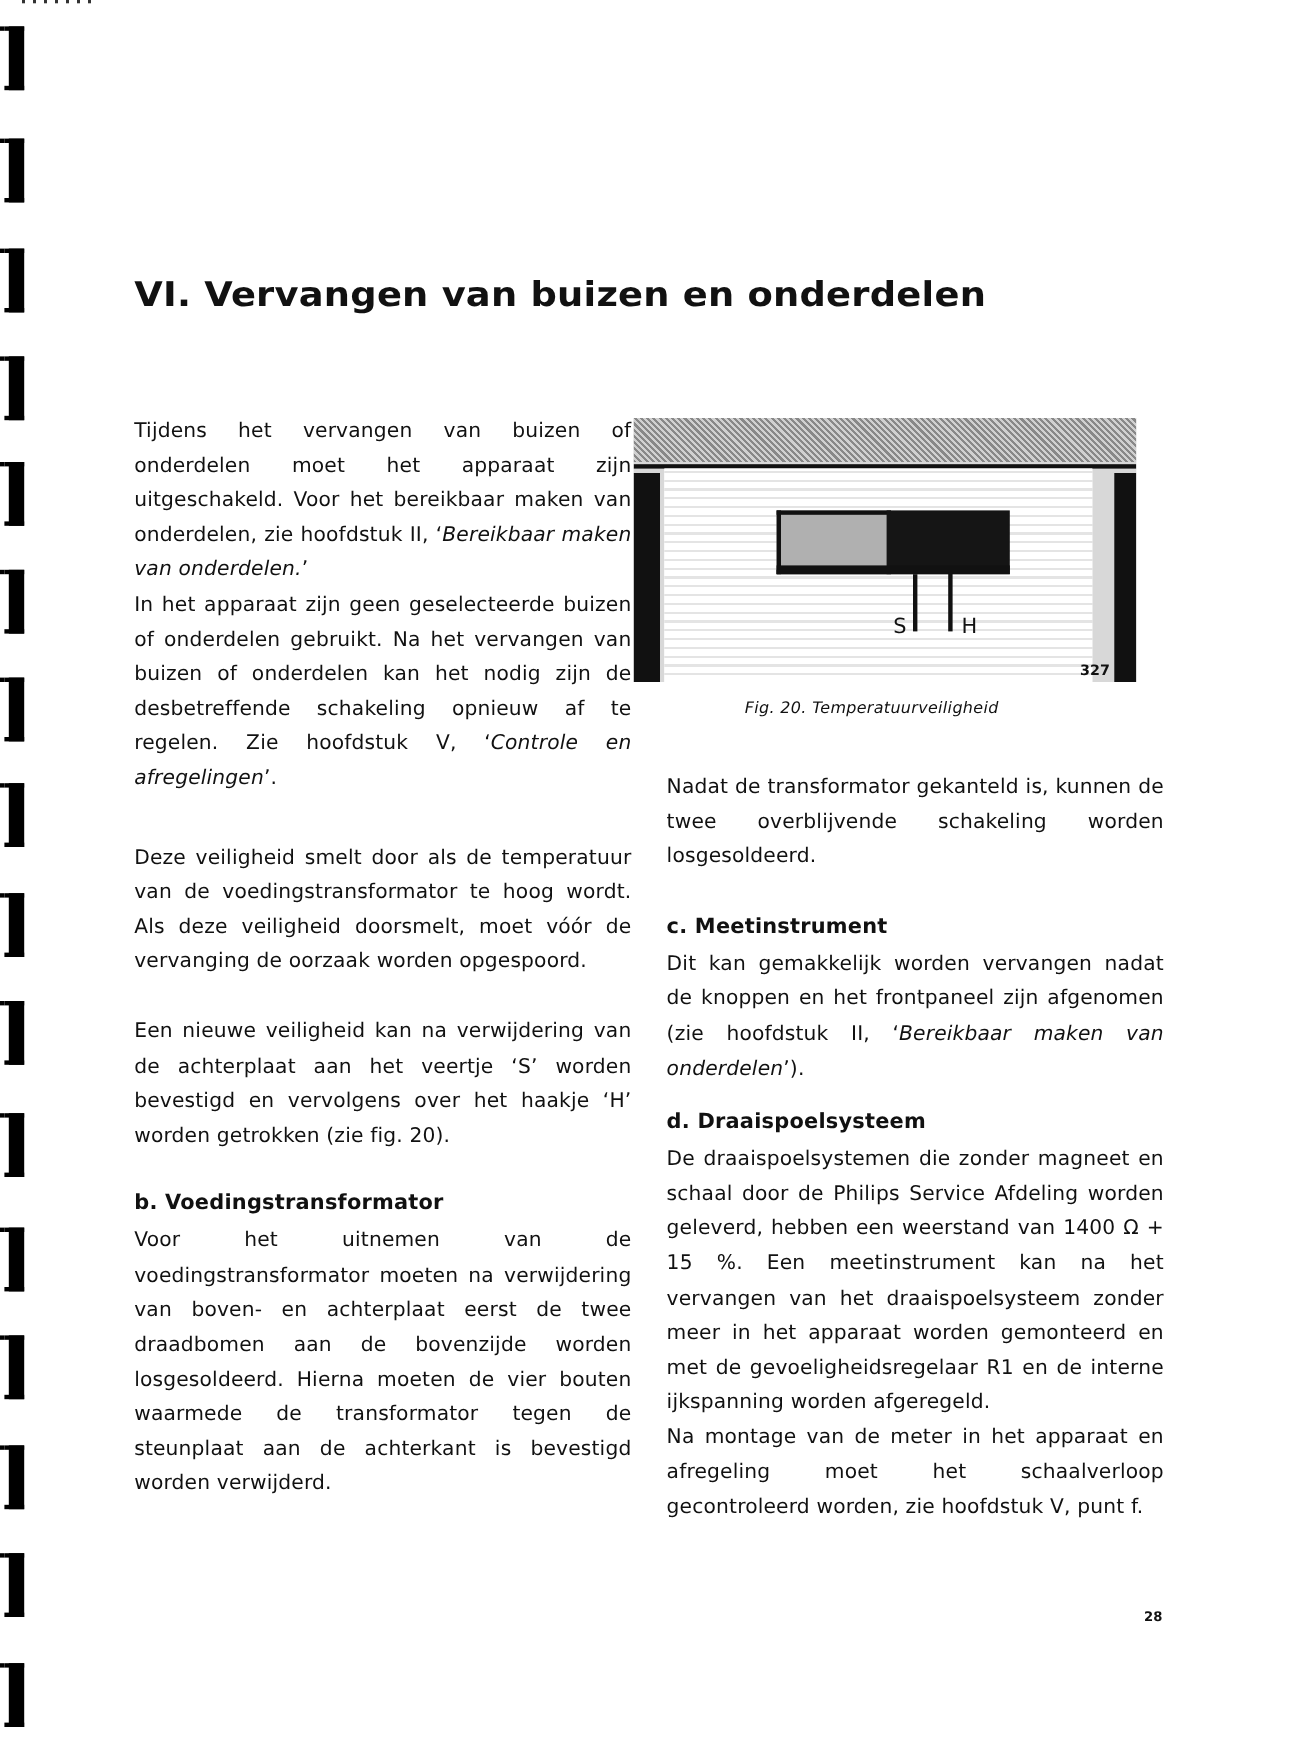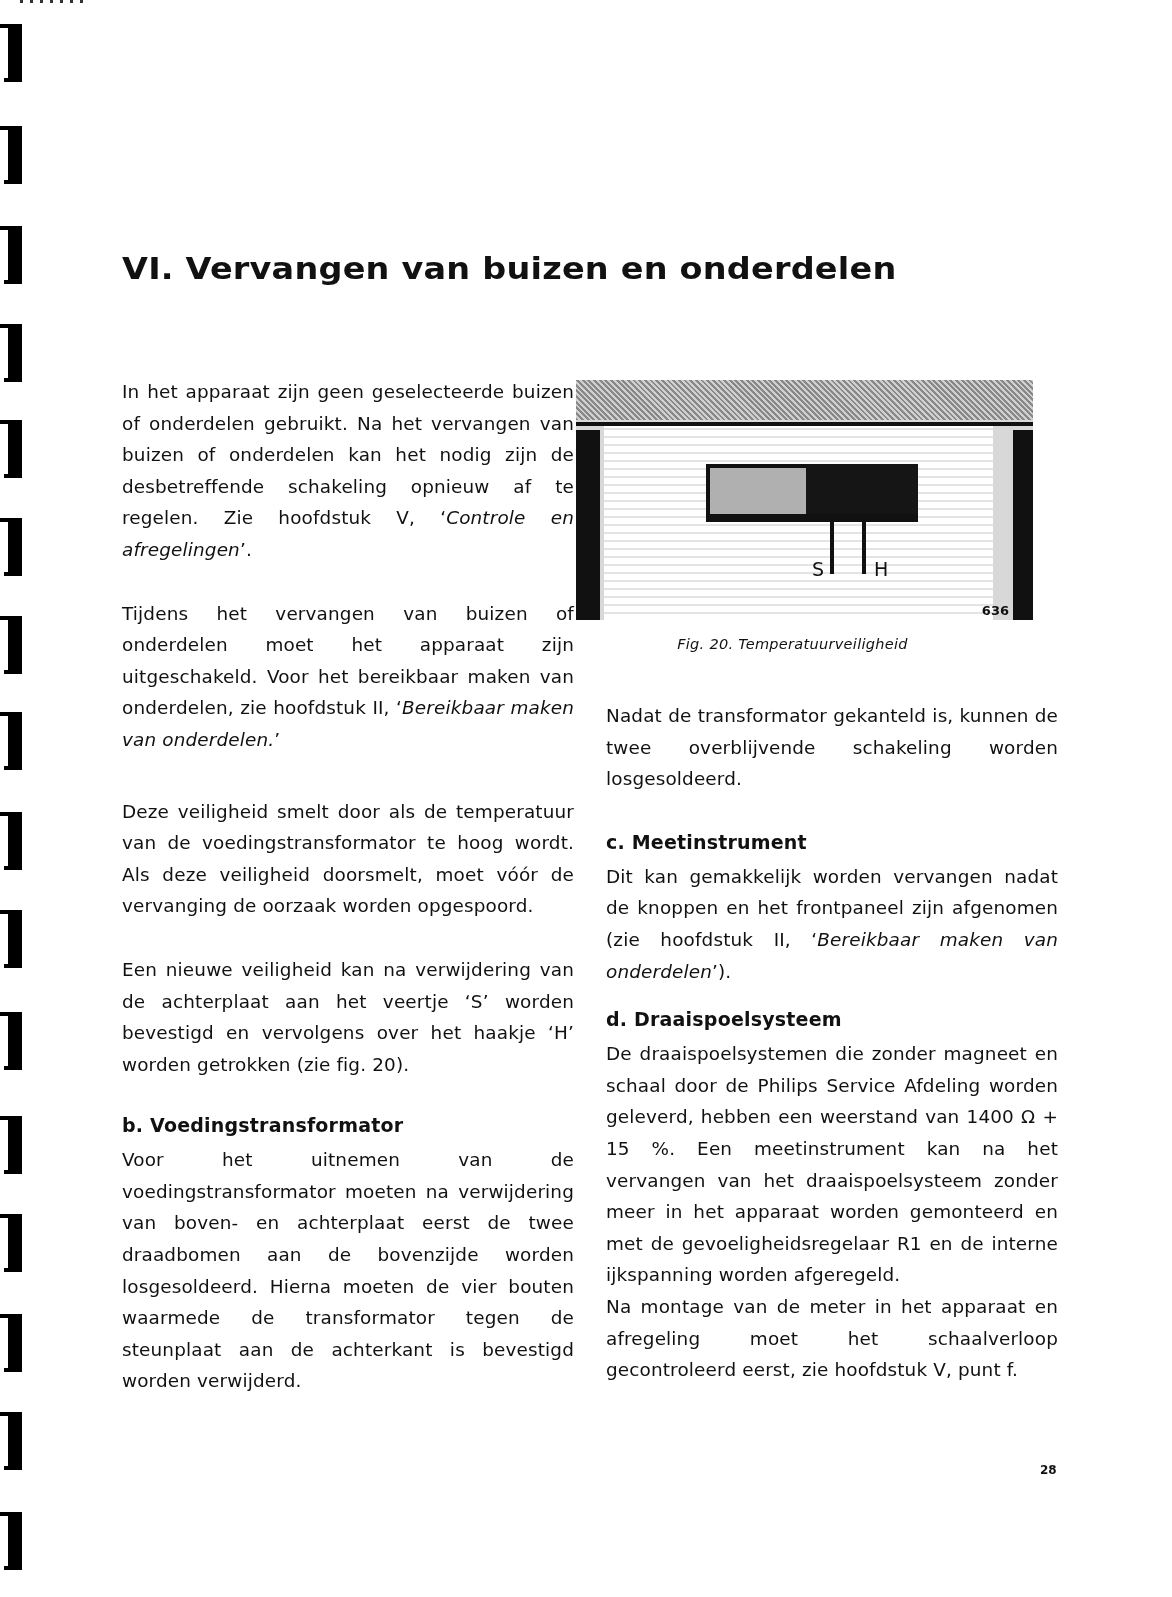--- a/index.html
+++ b/index.html
@@ -73,22 +73,22 @@
   <div class="ring" style="top:1116px"></div>
   <div class="ring" style="top:1214px"></div>
   <div class="ring" style="top:1314px"></div>
   <div class="ring" style="top:1412px"></div>
   <div class="ring" style="top:1512px"></div>
 </div>
 
 <h1 class="title">VI. Vervangen van buizen en onderdelen</h1>
 
 <div class="col col-left">
+  <p class="body gap"><span>Tijdens het vervangen van buizen of onderdelen moet het apparaat zijn uitgeschakeld. Voor het bereikbaar maken van onderdelen, zie hoofdstuk II, ‘</span><em>Bereikbaar maken van onderdelen.</em><span>’</span></p>
   <p class="body"><span>In het apparaat zijn geen geselecteerde buizen of onderdelen gebruikt. Na het vervangen van buizen of onderdelen kan het nodig zijn de desbetreffende schakeling opnieuw af te regelen. Zie hoofdstuk V, ‘</span><em>Controle en afregelingen</em><span>’.</span></p>
-  <p class="body gap"><span>Tijdens het vervangen van buizen of onderdelen moet het apparaat zijn uitgeschakeld. Voor het bereikbaar maken van onderdelen, zie hoofdstuk II, ‘</span><em>Bereikbaar maken van onderdelen.</em><span>’</span></p>
 
   <div class="sec-wrap" style="margin-top:40px">
     <p class="body">Deze veiligheid smelt door als de temperatuur van de voedingstransformator te hoog wordt. Als deze veiligheid doorsmelt, moet vóór de vervanging de oorzaak worden opgespoord.</p>
     <p class="body gap">Een nieuwe veiligheid kan na verwijdering van de achterplaat aan het veertje ‘S’ worden bevestigd en vervolgens over het haakje ‘H’ worden getrokken (zie fig. 20).</p>
   </div>
 
   <div class="sec-wrap" style="margin-top:34px">
     <h2 class="sec">b. Voedingstransformator</h2>
     <p class="body">Voor het uitnemen van de voedingstransformator moeten na verwijdering van boven- en achterplaat eerst de twee draadbomen aan de bovenzijde worden losgesoldeerd. Hierna moeten de vier bouten waarmede de transformator tegen de steunplaat aan de achterkant is bevestigd worden verwijderd.</p>
   </div>
@@ -100,32 +100,32 @@
   <div class="fig-panel"></div>
   <div class="fig-leftbar"></div>
   <div class="fig-rightbar"></div>
   <div class="fig-box-light"></div>
   <div class="fig-box-dark"></div>
   <div class="fig-bar"></div>
   <div class="fig-stem-s"></div>
   <div class="fig-stem-h"></div>
   <span class="fig-lbl" style="left:236px">S</span>
   <span class="fig-lbl" style="left:298px">H</span>
-  <span class="fig-num">636</span>
+  <span class="fig-num">327</span>
 </div>
 <div class="fig-caption">Fig. 20.  Temperatuurveiligheid</div>
 
 <div class="col col-right">
   <p class="body">Nadat de transformator gekanteld is, kunnen de twee overblijvende schakeling worden losgesoldeerd.</p>
 
   <div class="sec-wrap" style="margin-top:36px">
     <h2 class="sec">c. Meetinstrument</h2>
     <p class="body"><span>Dit kan gemakkelijk worden vervangen nadat de knoppen en het frontpaneel zijn afgenomen (zie hoofdstuk II, ‘</span><em>Bereikbaar maken van onderdelen</em><span>’).</span></p>
   </div>
 
   <div class="sec-wrap" style="margin-top:21px">
     <h2 class="sec">d. Draaispoelsysteem</h2>
     <p class="body">De draaispoelsystemen die zonder magneet en schaal door de Philips Service Afdeling worden geleverd, hebben een weerstand van 1400 Ω + 15 %. Een meetinstrument kan na het vervangen van het draaispoelsysteem zonder meer in het apparaat worden gemonteerd en met de gevoeligheidsregelaar R1 en de interne ijkspanning worden afgeregeld.</p>
-    <p class="body">Na montage van de meter in het apparaat en afregeling moet het schaalverloop gecontroleerd eerst, zie hoofdstuk V, punt f.</p>
+    <p class="body">Na montage van de meter in het apparaat en afregeling moet het schaalverloop gecontroleerd worden, zie hoofdstuk V, punt f.</p>
   </div>
 </div>
 
 <div class="page-number">28</div>
 
 </body></html>

